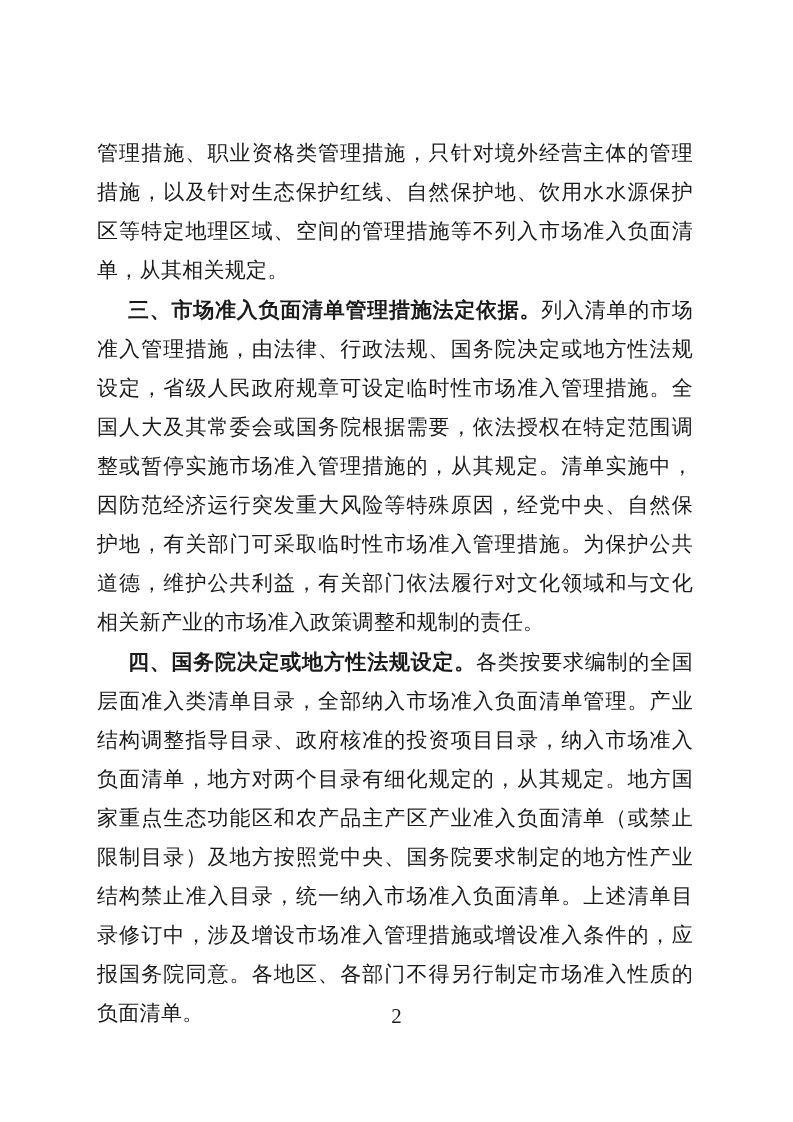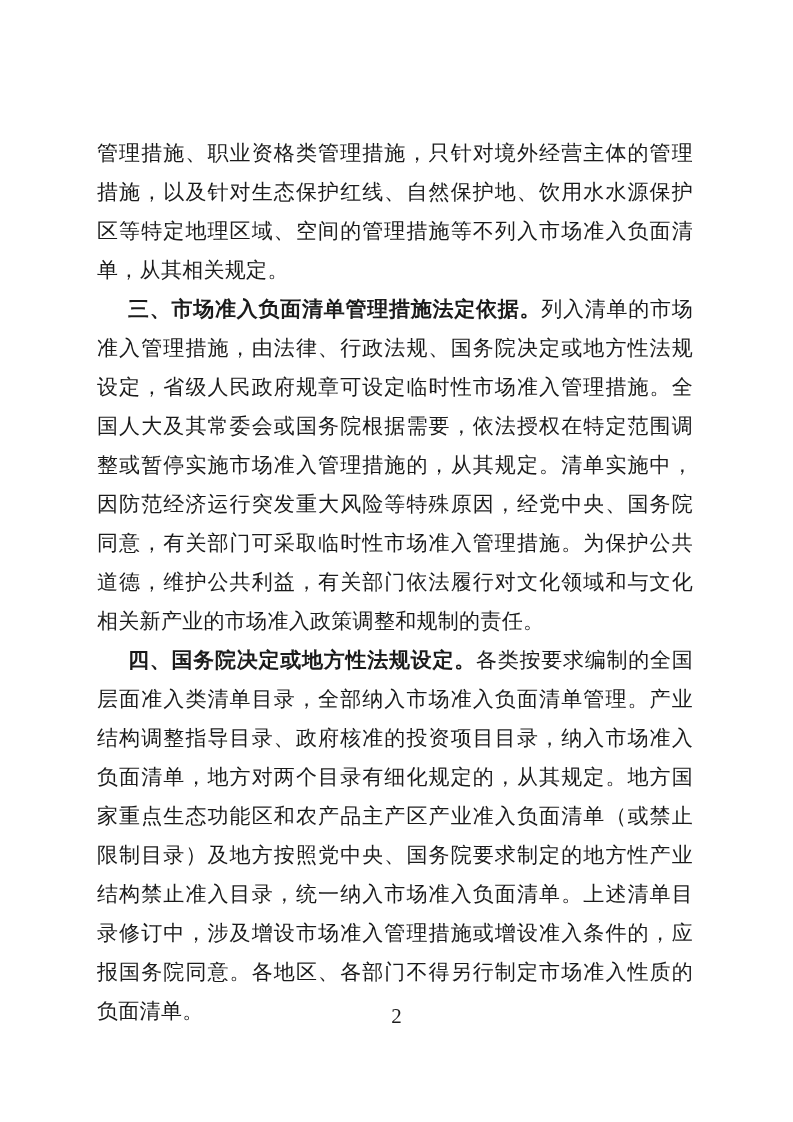--- a/index.html
+++ b/index.html
@@ -31,41 +31,41 @@
     color: #1b1b1b;
     text-align: justify;
     text-align-last: left;
     font-family: "Liberation Serif", "DejaVu Serif", serif;
   }
   .para.indented {
     text-indent: 31px;
   }
   .section-lead {
     font-weight: 700;
-    font-family: Liberation Serif, serif;
+    font-family: Liberation Sans, sans-serif;
   }
   .page-number {
     position: absolute;
     left: 0;
     top: 1004px;
     width: 100%;
     text-align: center;
     font-size: 21px;
     color: #1b1b1b;
     font-family: "Liberation Serif", "DejaVu Serif", serif;
   }
 </style>
 </head>
 <body>
 
 <div class="page">
   <div class="content">
 
     <p class="para"><span>管理措施、职业资格类管理措施，只针对境外经营主体的管理措施，以及针对生态保护红线、自然保护地、饮用水水源保护区等特定地理区域、空间的管理措施等不列入市场准入负面清单，从其相关规定。</span></p>
 
-    <p class="para indented"><span class="section-lead">三、市场准入负面清单管理措施法定依据。</span><span>列入清单的市场准入管理措施，由法律、行政法规、国务院决定或地方性法规设定，省级人民政府规章可设定临时性市场准入管理措施。全国人大及其常委会或国务院根据需要，依法授权在特定范围调整或暂停实施市场准入管理措施的，从其规定。清单实施中，因防范经济运行突发重大风险等特殊原因，经党中央、国务院同意，有关部门可采取临时性市场准入管理措施。为保护公共道德，维护公共利益，有关部门依法履行对文化领域和与文化相关新产业的市场准入政策调整和规制的责任。</span></p>
+    <p class="para indented"><span class="section-lead">三、市场准入负面清单管理措施法定依据。</span><span>列入清单的市场准入管理措施，由法律、行政法规、国务院决定或地方性法规设定，省级人民政府规章可设定临时性市场准入管理措施。全国人大及其常委会或国务院根据需要，依法授权在特定范围调整或暂停实施市场准入管理措施的，从其规定。清单实施中，因防范经济运行突发重大风险等特殊原因，经党中央、自然保护地，有关部门可采取临时性市场准入管理措施。为保护公共道德，维护公共利益，有关部门依法履行对文化领域和与文化相关新产业的市场准入政策调整和规制的责任。</span></p>
 
     <p class="para indented"><span class="section-lead">四、国务院决定或地方性法规设定。</span><span>各类按要求编制的全国层面准入类清单目录，全部纳入市场准入负面清单管理。产业结构调整指导目录、政府核准的投资项目目录，纳入市场准入负面清单，地方对两个目录有细化规定的，从其规定。地方国家重点生态功能区和农产品主产区产业准入负面清单（或禁止限制目录）及地方按照党中央、国务院要求制定的地方性产业结构禁止准入目录，统一纳入市场准入负面清单。上述清单目录修订中，涉及增设市场准入管理措施或增设准入条件的，应报国务院同意。各地区、各部门不得另行制定市场准入性质的负面清单。</span></p>
 
   </div>
 
   <div class="page-number">2</div>
 </div>
 
 </body></html>

